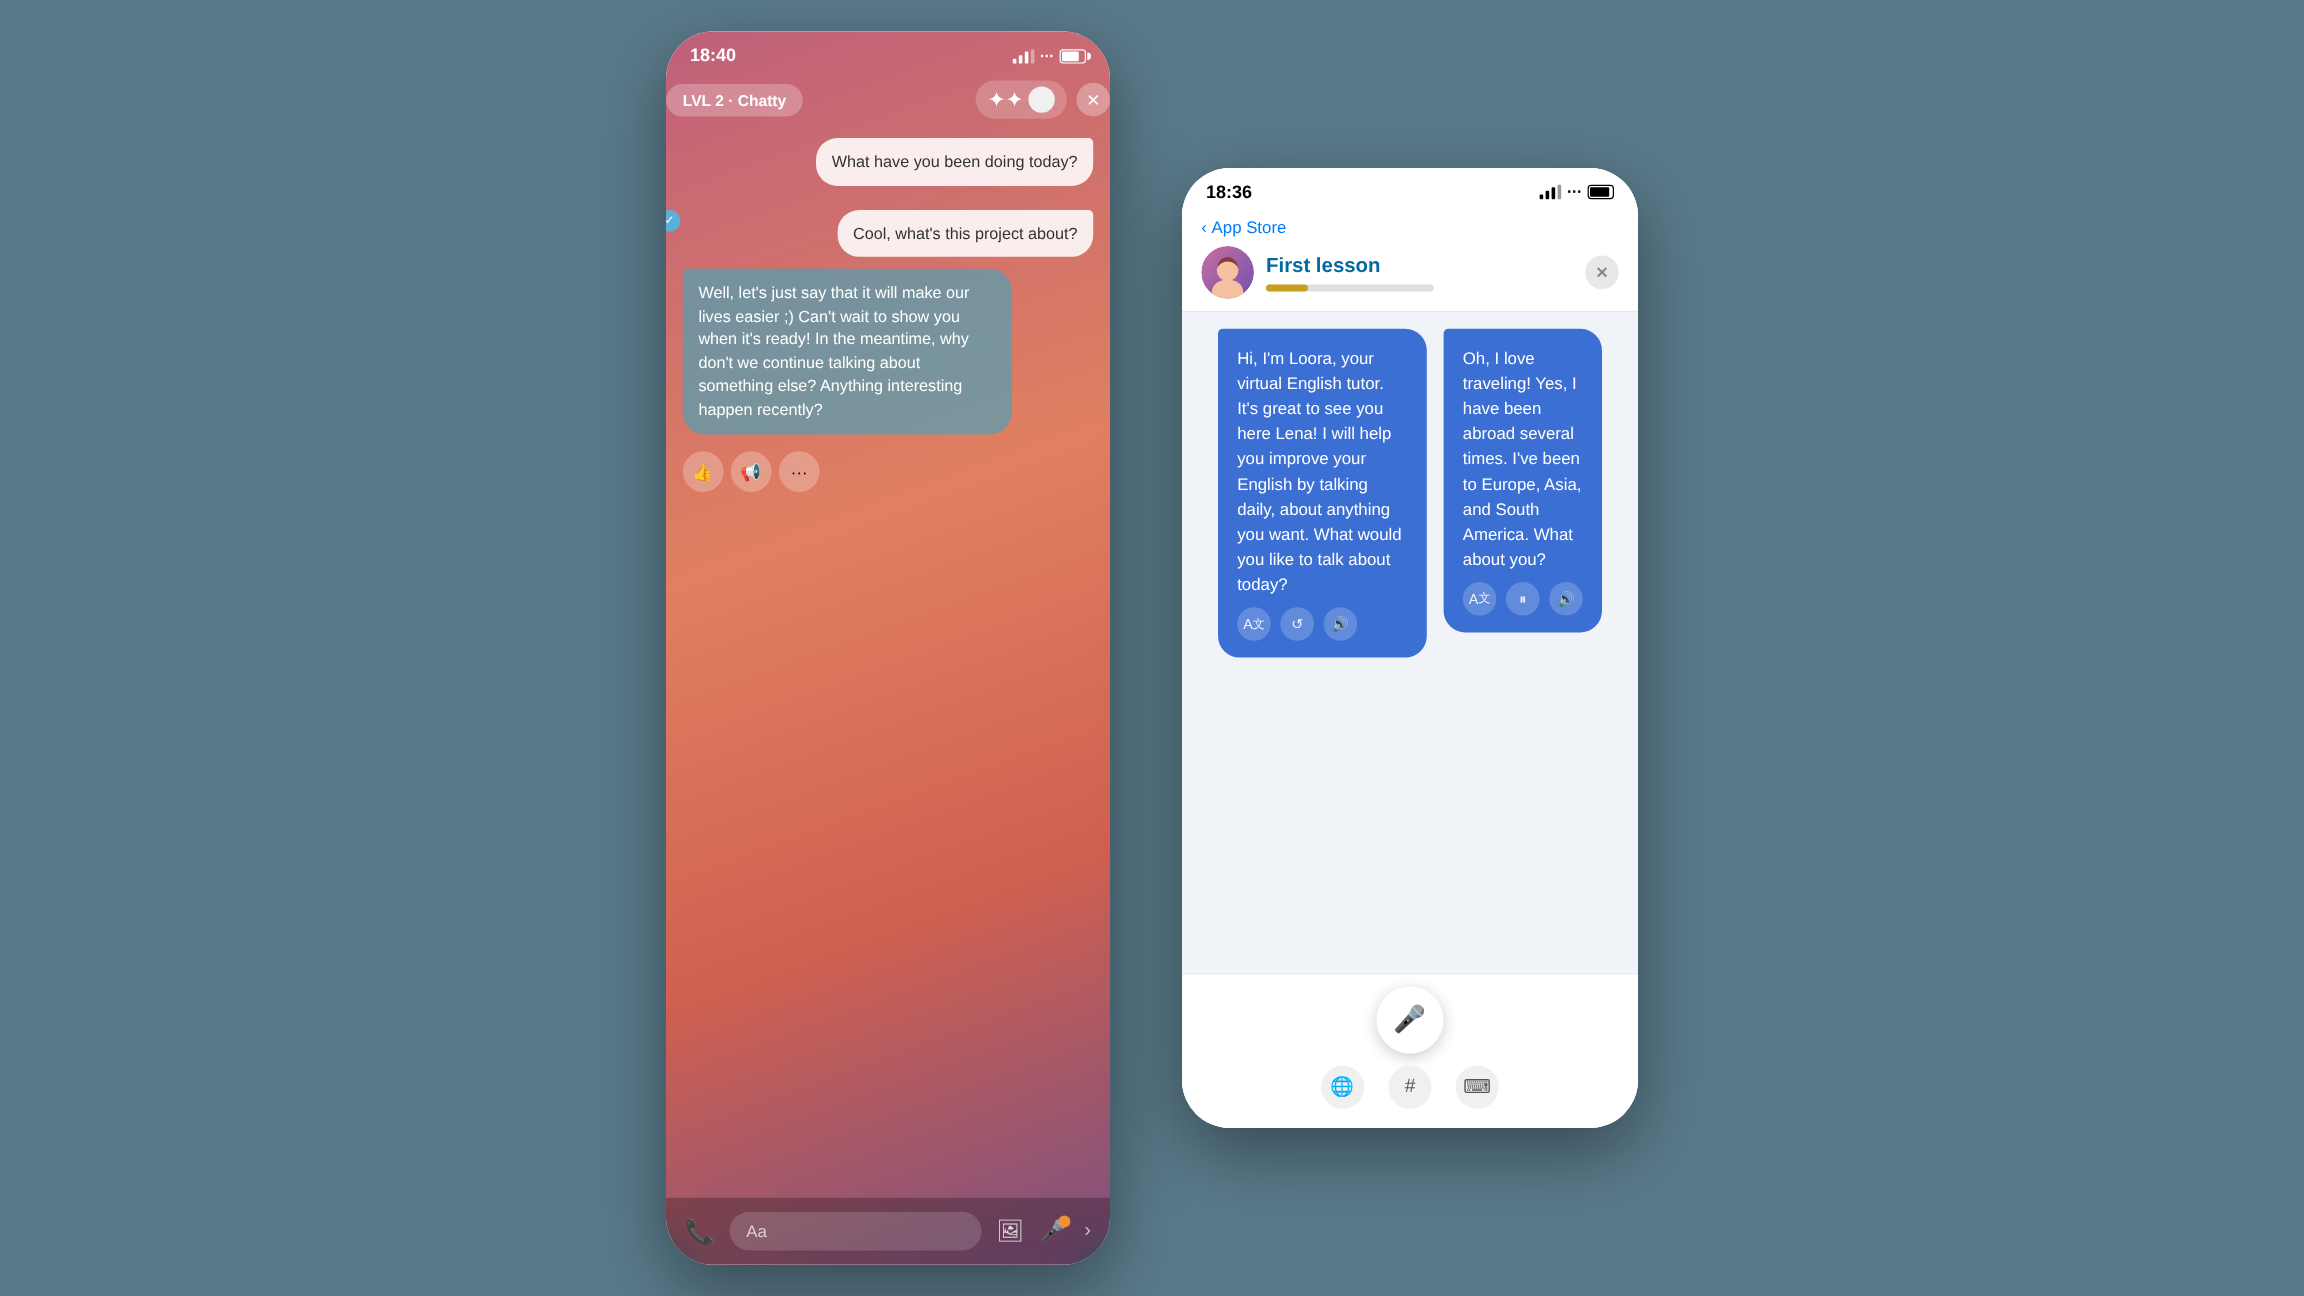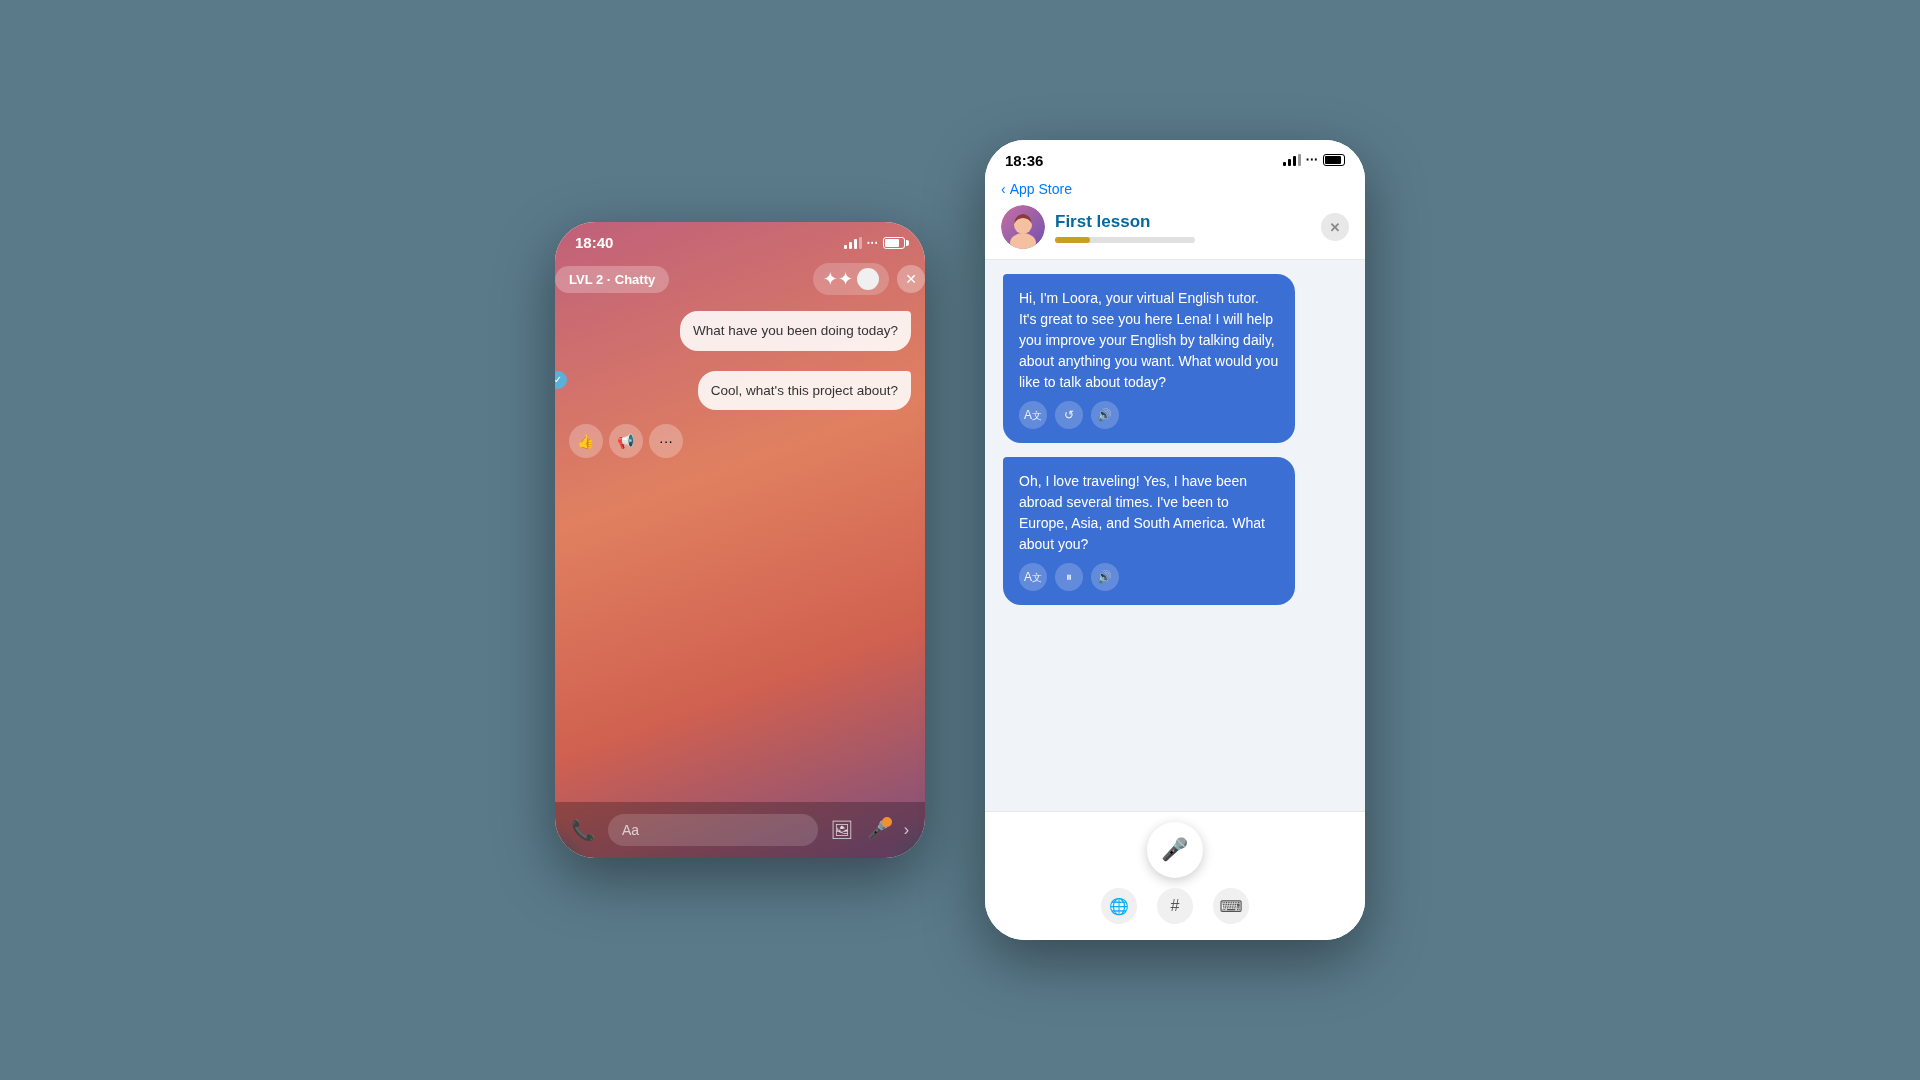--- a/index.html
+++ b/index.html
@@ -24,21 +24,21 @@
     .phone {
       background: #fff;
       border-radius: 40px;
       overflow: hidden;
       position: relative;
       box-shadow: 0 20px 60px rgba(0,0,0,0.4);
     }
 
     .phone-left {
       width: 370px;
-      height: 636px;
+      height: 1028px;
     }
 
     .phone-right {
       width: 380px;
       height: 800px;
     }
 
     
     .left-bg {
       width: 100%;
@@ -372,23 +372,23 @@
       display: flex;
       align-items: center;
       justify-content: center;
       color: #888;
       font-size: 13px;
       font-weight: 600;
     }
 
     .right-chat-area {
       flex: 1;
-      padding: 14px 18px;
-      display: flex;
-      flex-direction: column;
+      padding: 14px 30px;
+      display: flex;
+      flex-direction: row;
       gap: 14px;
       overflow: hidden;
       background: #f0f4f8;
     }
 
     .right-bubble-ai {
       background: #3b6fd4;
       color: #fff;
       border-radius: 18px;
       border-top-left-radius: 4px;
@@ -546,20 +546,23 @@
         </div>
 
         <div style="position:relative; align-self:flex-start; max-width:80%;">
           <div class="check-mark">✓</div>
         </div>
 
         <div class="bubble bubble-user">
           <span>Cool, what's this project about?</span>
         </div>
 
+        <div class="bubble bubble-ai-teal">
+          <span>Well, let's just say that it will make our lives easier ;) Can't wait to show you when it's ready! In the meantime, why don't we continue talking about something else? Anything interesting happen recently?</span>
+        </div>
 
         <div class="feedback-bar">
           <div class="feedback-btn">👍</div>
           <div class="feedback-btn">📢</div>
           <div class="feedback-btn">···</div>
         </div>
 
       </div>
 
       <div class="bottom-bar-left">

